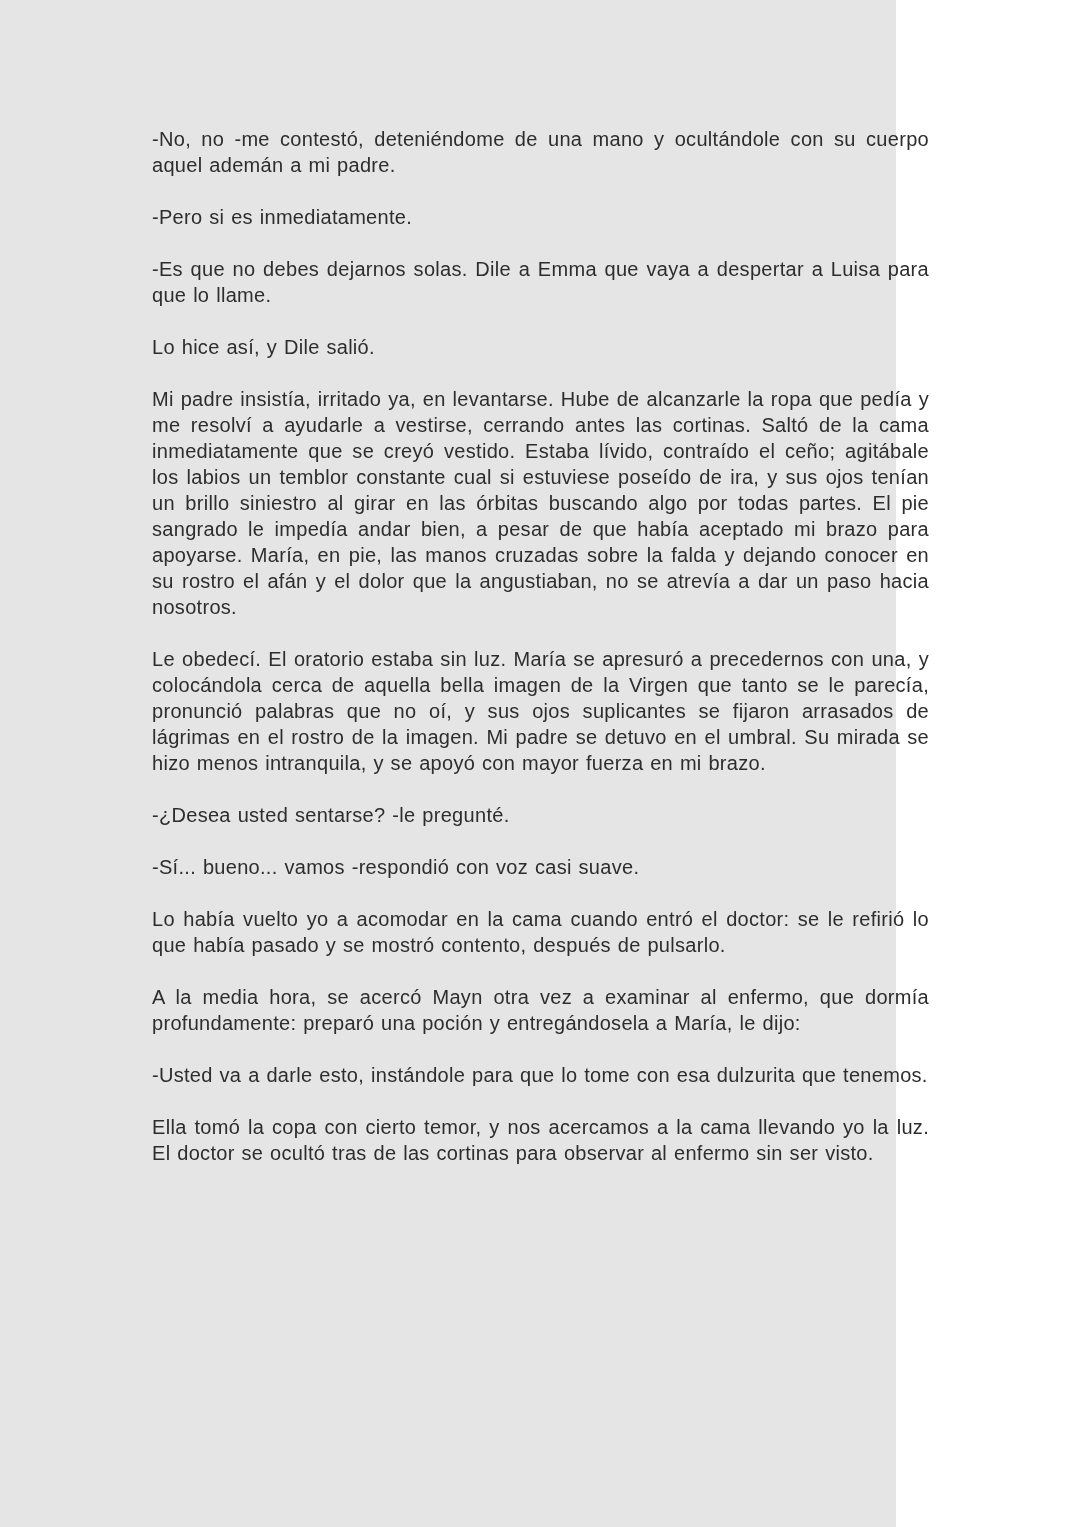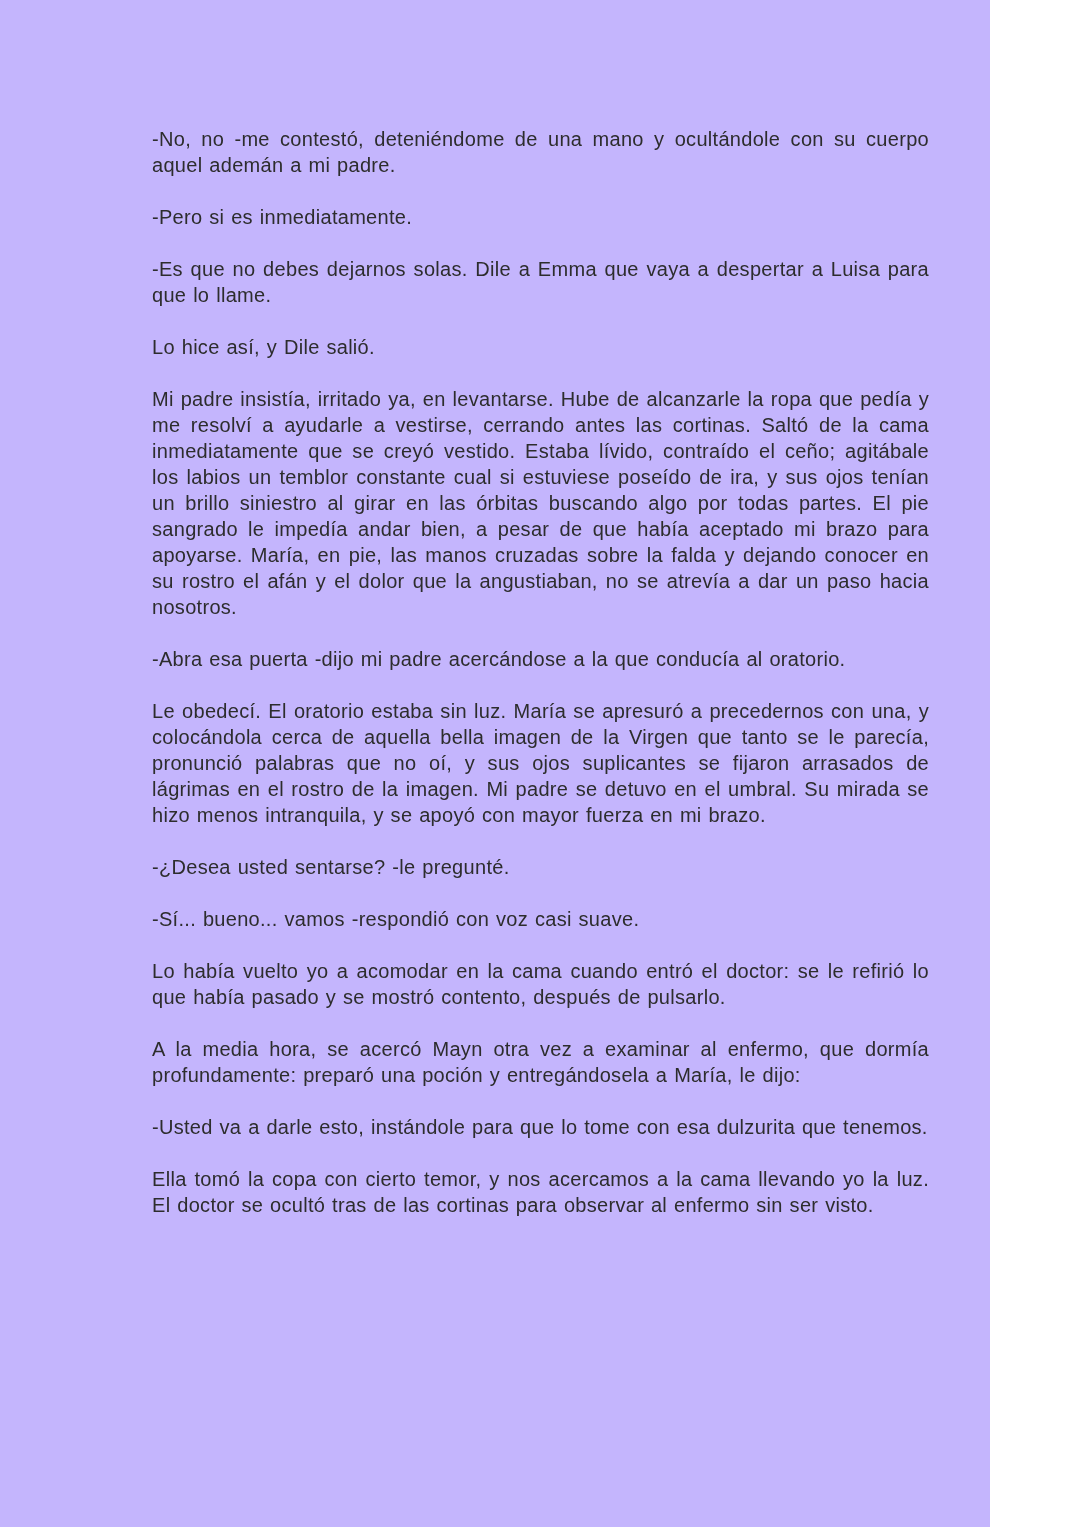--- a/index.html
+++ b/index.html
@@ -8,23 +8,23 @@
   }
   body {
     width: 1080px;
     height: 1527px;
     background: #ffffff;
     font-family: "Liberation Sans", "DejaVu Sans", sans-serif;
     overflow: hidden;
   }
   .page {
     position: relative;
-    width: 990px;
+    width: 896px;
     height: 1527px;
-    background: #c4b5fd;
+    background: #e5e5e5;
     box-sizing: border-box;
     padding-left: 40px;
   }
   .text-block {
     position: absolute;
     left: 152px;
     top: 126px;
     width: 777px;
   }
   .para {
@@ -44,21 +44,20 @@
 </head>
 <body>
 
 <div class="page">
   <div class="text-block">
       <p class="para">-No, no -me contestó, deteniéndome de una mano y ocultándole con su cuerpo aquel ademán a mi padre.</p>
       <p class="para">-Pero si es inmediatamente.</p>
       <p class="para">-Es que no debes dejarnos solas. Dile a Emma que vaya a despertar a Luisa para que lo llame.</p>
       <p class="para">Lo hice así, y Dile salió.</p>
       <p class="para">Mi padre insistía, irritado ya, en levantarse. Hube de alcanzarle la ropa que pedía y me resolví a ayudarle a vestirse, cerrando antes las cortinas. Saltó de la cama inmediatamente que se creyó vestido. Estaba lívido, contraído el ceño; agitábale los labios un temblor constante cual si estuviese poseído de ira, y sus ojos tenían un brillo siniestro al girar en las órbitas buscando algo por todas partes. El pie sangrado le impedía andar bien, a pesar de que había aceptado mi brazo para apoyarse. María, en pie, las manos cruzadas sobre la falda y dejando conocer en su rostro el afán y el dolor que la angustiaban, no se atrevía a dar un paso hacia nosotros.</p>
-      <p class="para">-Abra esa puerta -dijo mi padre acercándose a la que conducía al oratorio.</p>
       <p class="para">Le obedecí. El oratorio estaba sin luz. María se apresuró a precedernos con una, y colocándola cerca de aquella bella imagen de la Virgen que tanto se le parecía, pronunció palabras que no oí, y sus ojos suplicantes se fijaron arrasados de lágrimas en el rostro de la imagen. Mi padre se detuvo en el umbral. Su mirada se hizo menos intranquila, y se apoyó con mayor fuerza en mi brazo.</p>
       <p class="para">-¿Desea usted sentarse? -le pregunté.</p>
       <p class="para">-Sí... bueno... vamos -respondió con voz casi suave.</p>
       <p class="para">Lo había vuelto yo a acomodar en la cama cuando entró el doctor: se le refirió lo que había pasado y se mostró contento, después de pulsarlo.</p>
       <p class="para">A la media hora, se acercó Mayn otra vez a examinar al enfermo, que dormía profundamente: preparó una poción y entregándosela a María, le dijo:</p>
       <p class="para">-Usted va a darle esto, instándole para que lo tome con esa dulzurita que tenemos.</p>
       <p class="para">Ella tomó la copa con cierto temor, y nos acercamos a la cama llevando yo la luz. El doctor se ocultó tras de las cortinas para observar al enfermo sin ser visto.</p>
     </div>
 </div>
 

